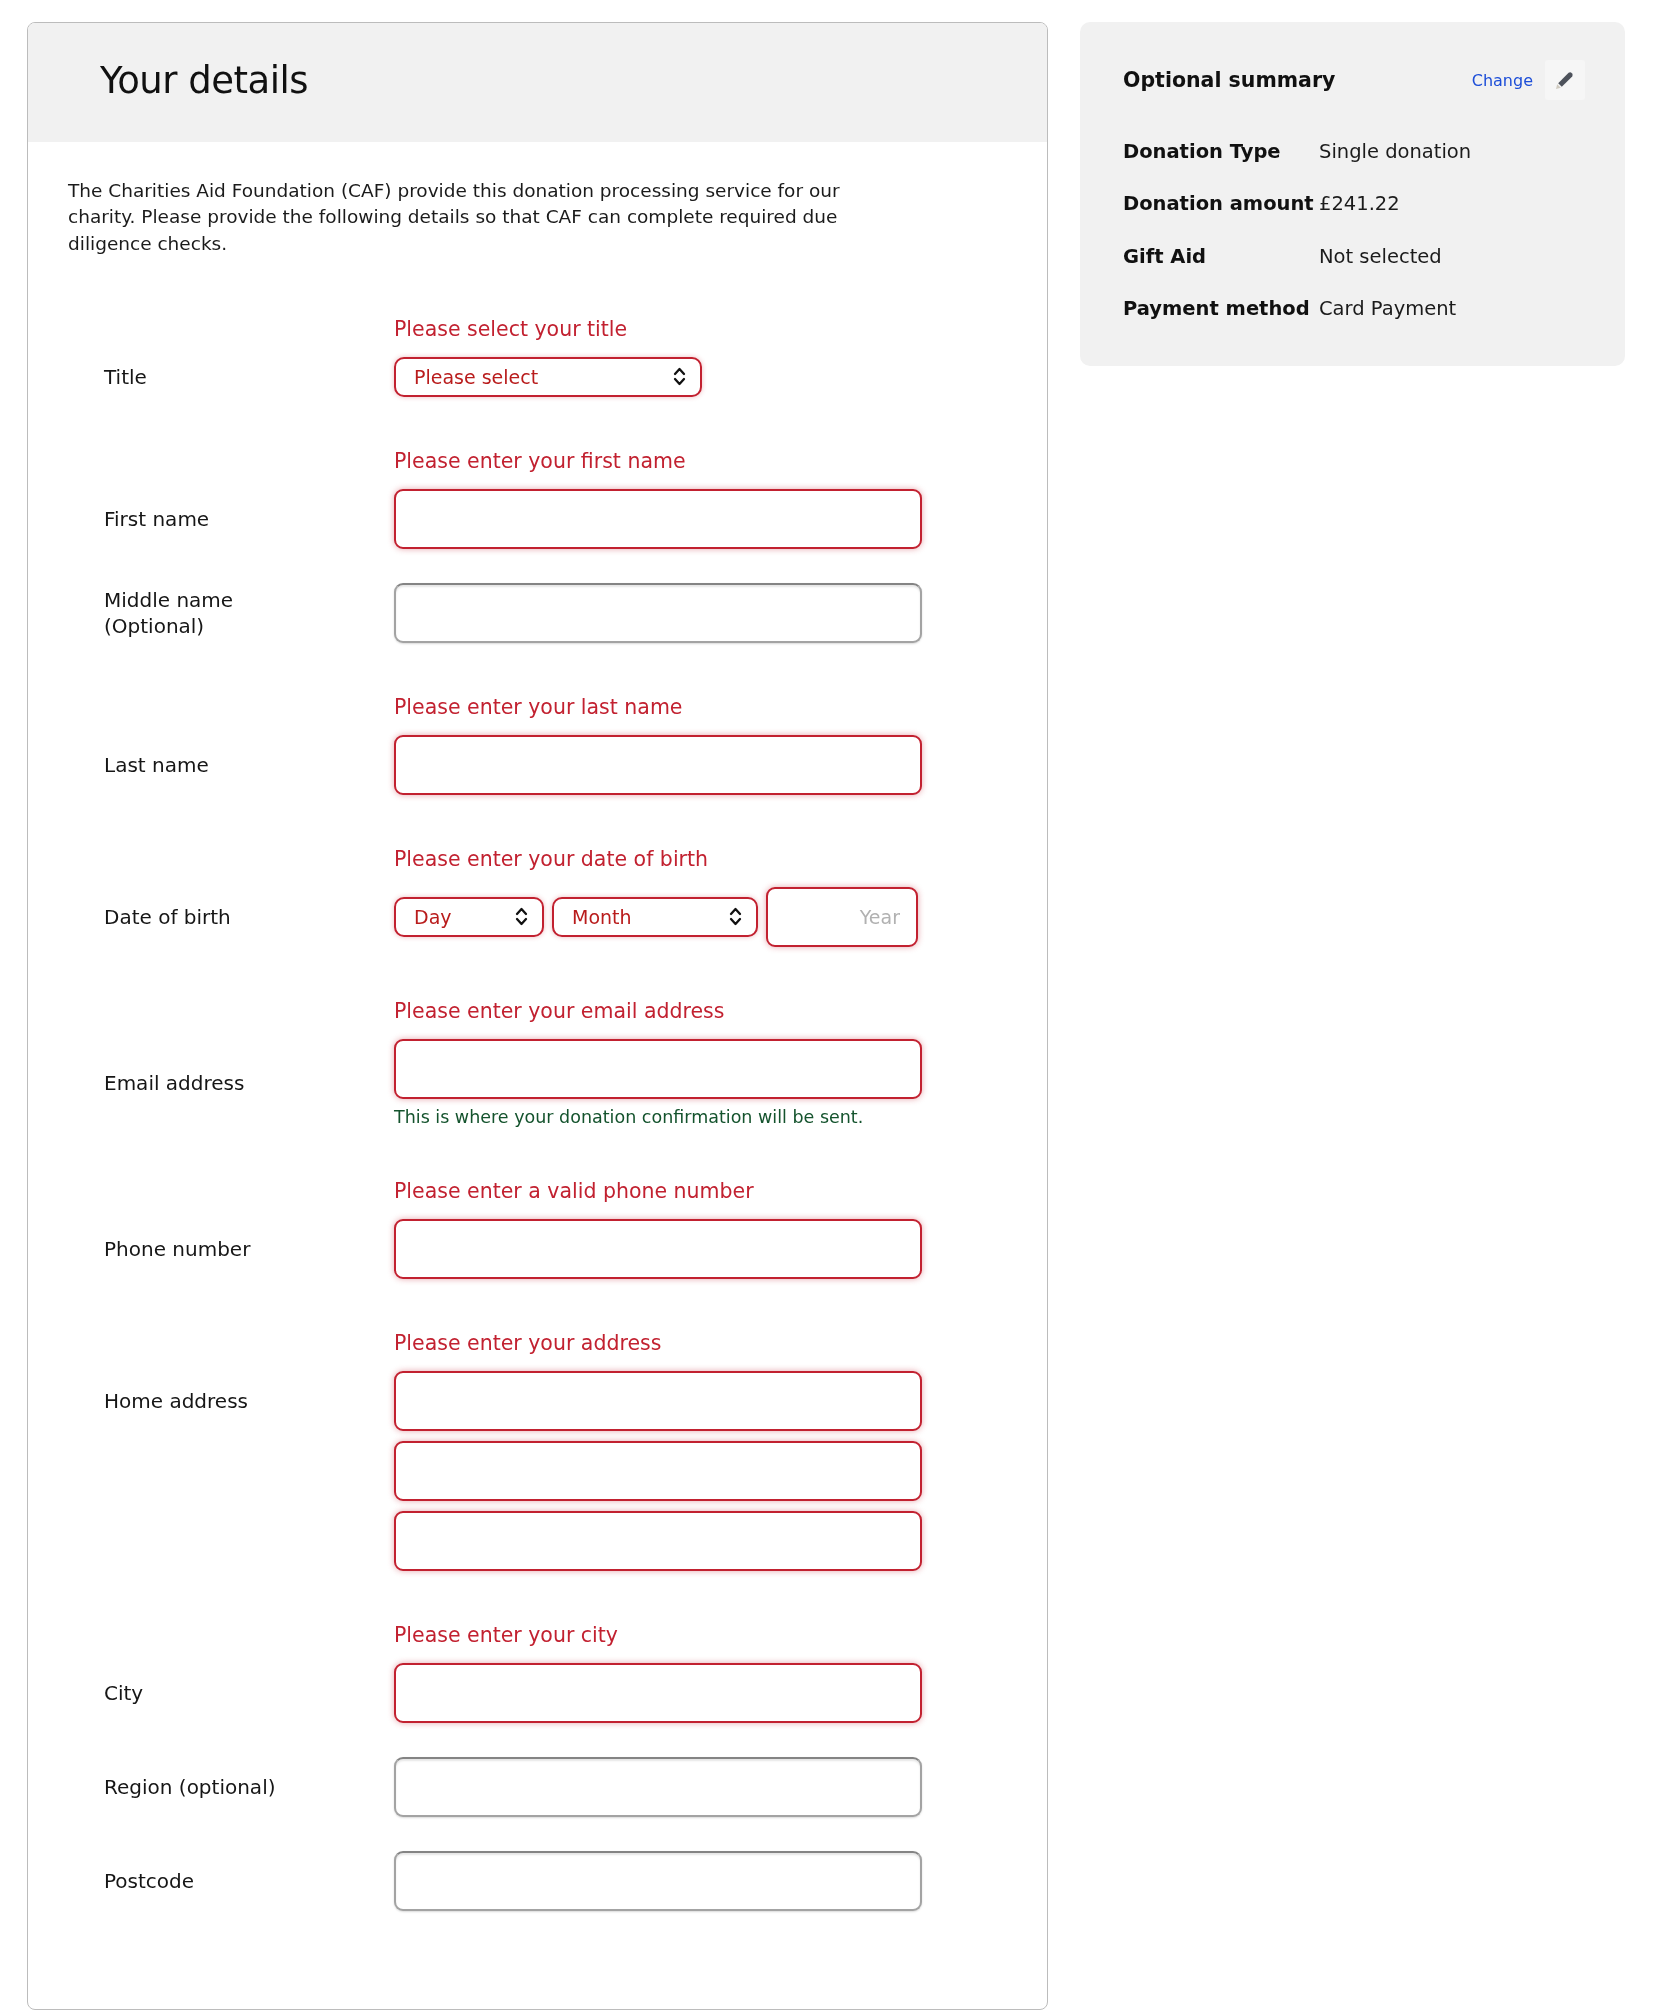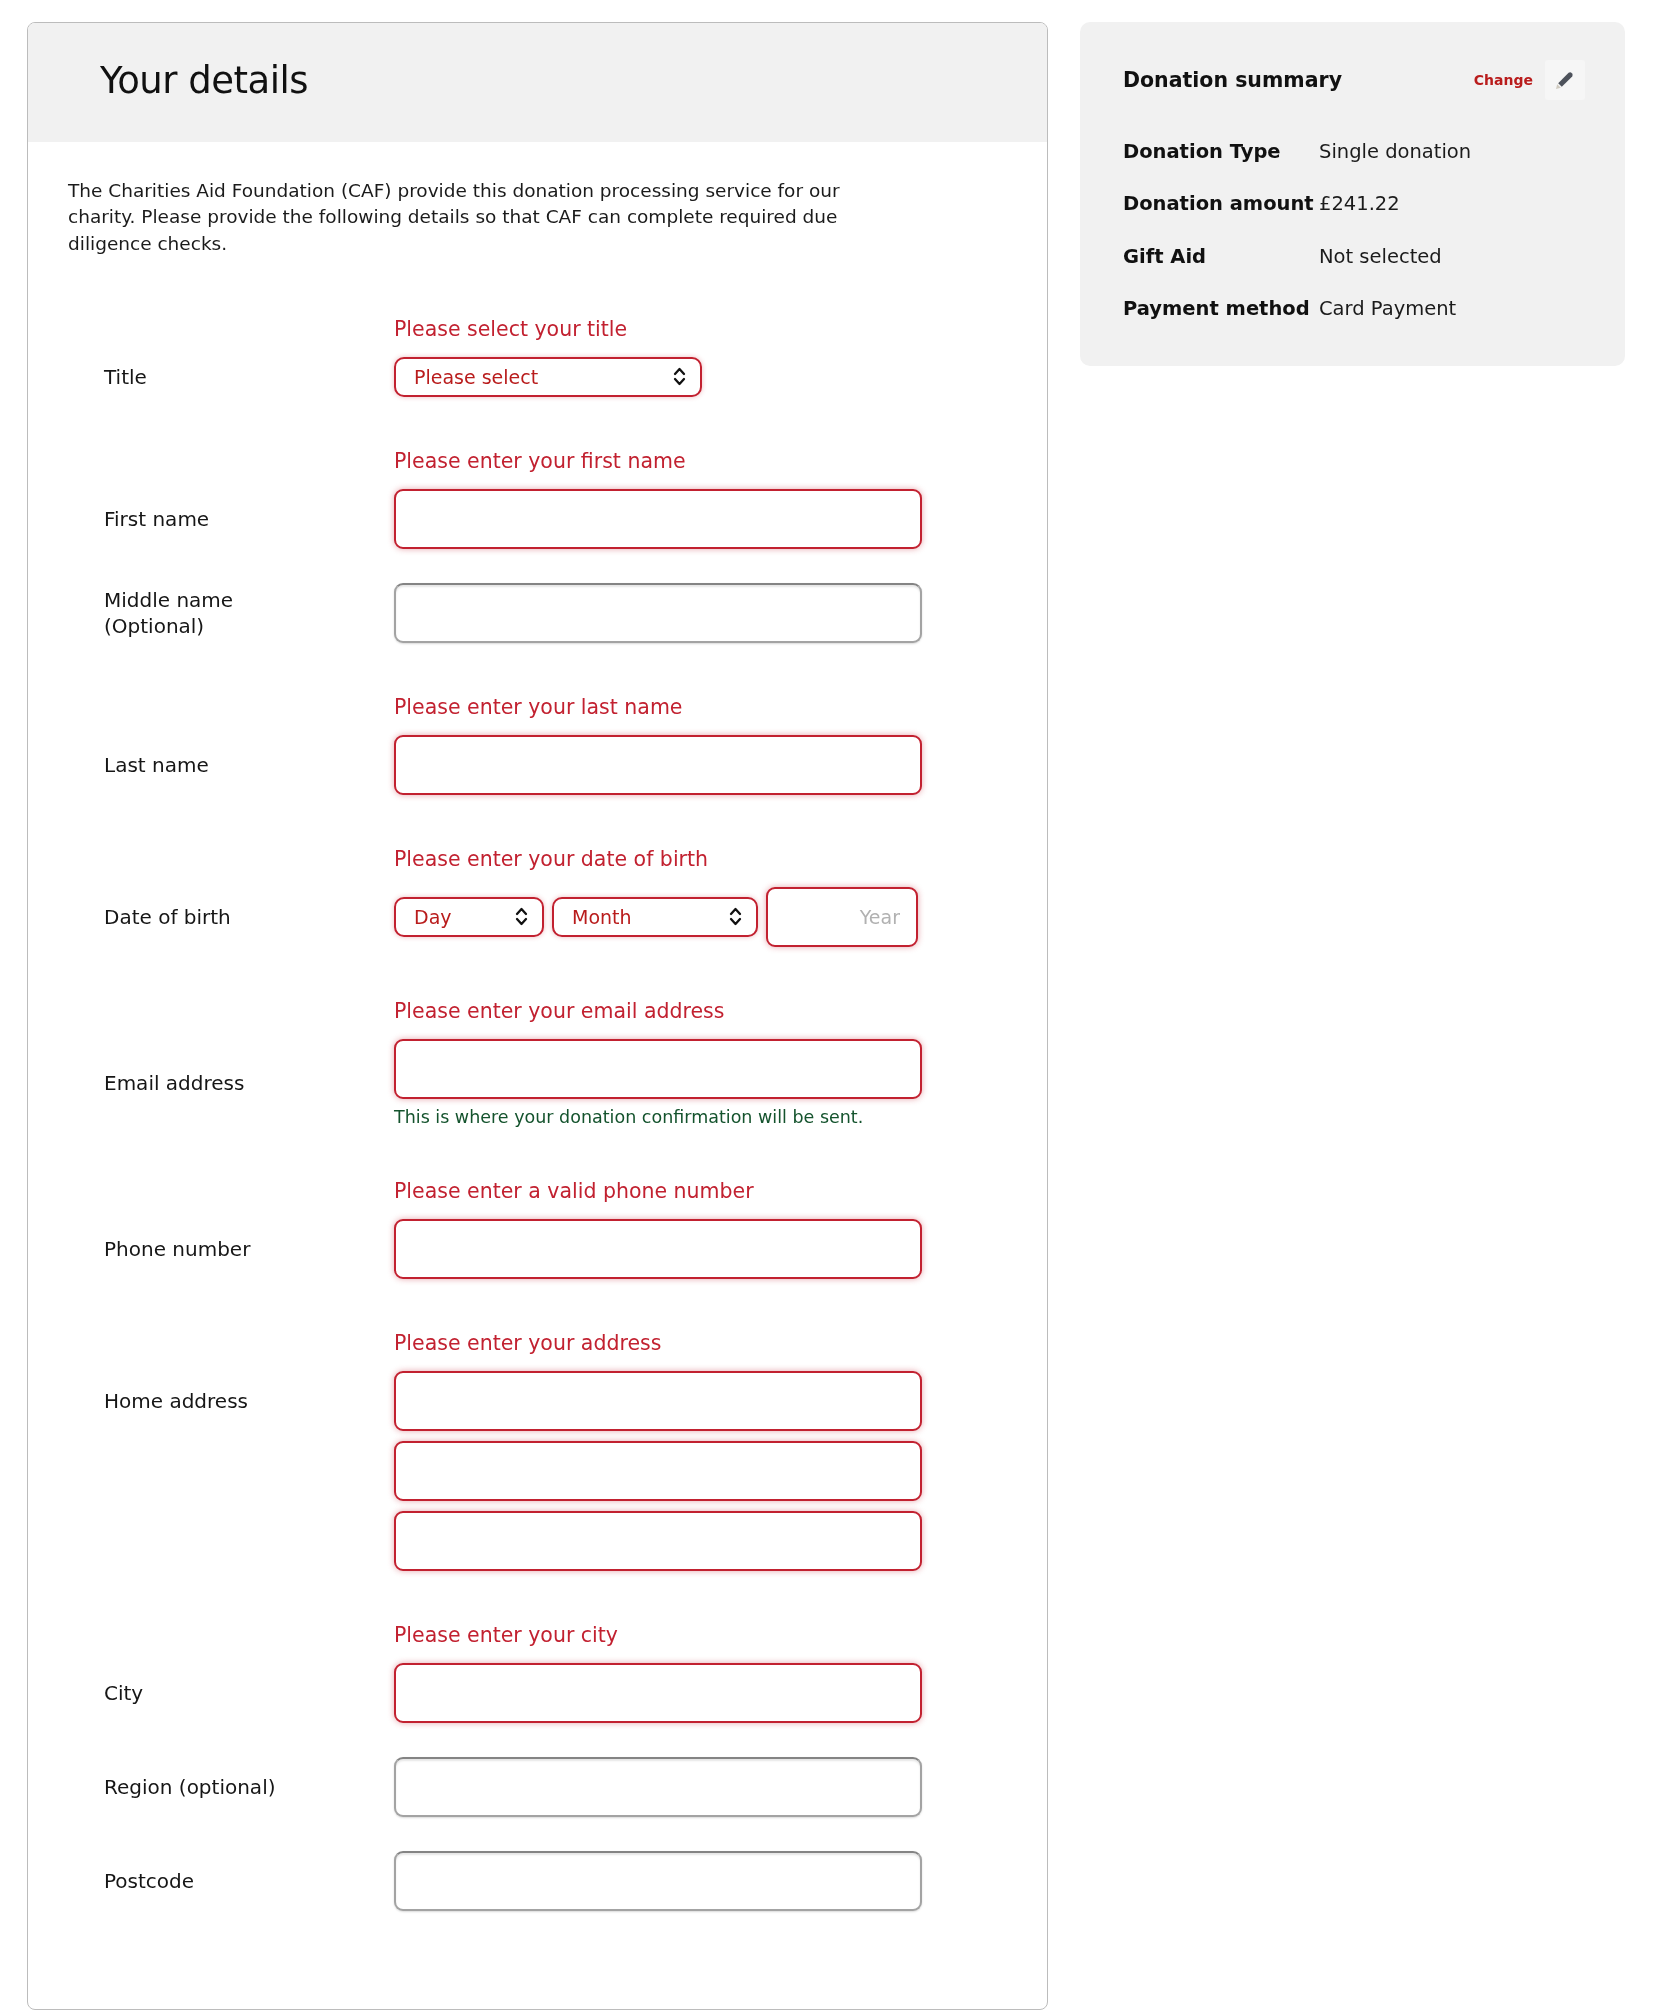--- a/index.html
+++ b/index.html
@@ -68,21 +68,21 @@
   .helper { font-size: 17.5px; color: #14532d; margin-top: 8px; }
 
   
   .summary {
     width: 545px; background: #f1f1f1; border-radius: 10px;
     padding: 38px 40px 44px 43px; flex-shrink: 0;
   }
   .sum-header { display: flex; justify-content: space-between; align-items: center; margin-bottom: 40px; }
   .sum-title { font-size: 20.5px; font-weight: 700; color: #111; }
   .change-wrap { display: flex; align-items: center; gap: 12px; }
-  .change-link { color: #b91c1c; font-weight: 700; font-size: 14px; text-decoration: none; cursor: pointer; }
+  .change-link { color: #1d4ed8; font-weight: 400; font-size: 16px; text-decoration: none; cursor: pointer; }
   .pencil-box {
     width: 40px; height: 40px; background: #f6f6f6; border-radius: 3px;
     display: flex; align-items: center; justify-content: center; cursor: pointer;
   }
   .sum-row { display: flex; margin-bottom: 28px; font-size: 19.5px; line-height: 1.25; }
   .sum-row:last-child { margin-bottom: 0; }
   .sum-label { width: 196px; flex-shrink: 0; font-weight: 700; color: #111; }
   .sum-value { color: #1b1b1b; }
 </style>
 </head>
@@ -236,21 +236,21 @@
             <input class="txt gray" type="text" style="">
           </div>
         </div>
 
       </div>
     </div>
   </div>
 
   <div class="summary">
     <div class="sum-header">
-      <div class="sum-title">Donation summary</div>
+      <div class="sum-title">Optional summary</div>
       <div class="change-wrap">
         <a class="change-link">Change</a>
         <span class="pencil-box">
           <svg width="24" height="24" viewBox="0 0 24 24">
               <use href="#pencil"></use>
             </svg>
         </span>
       </div>
     </div>
 

